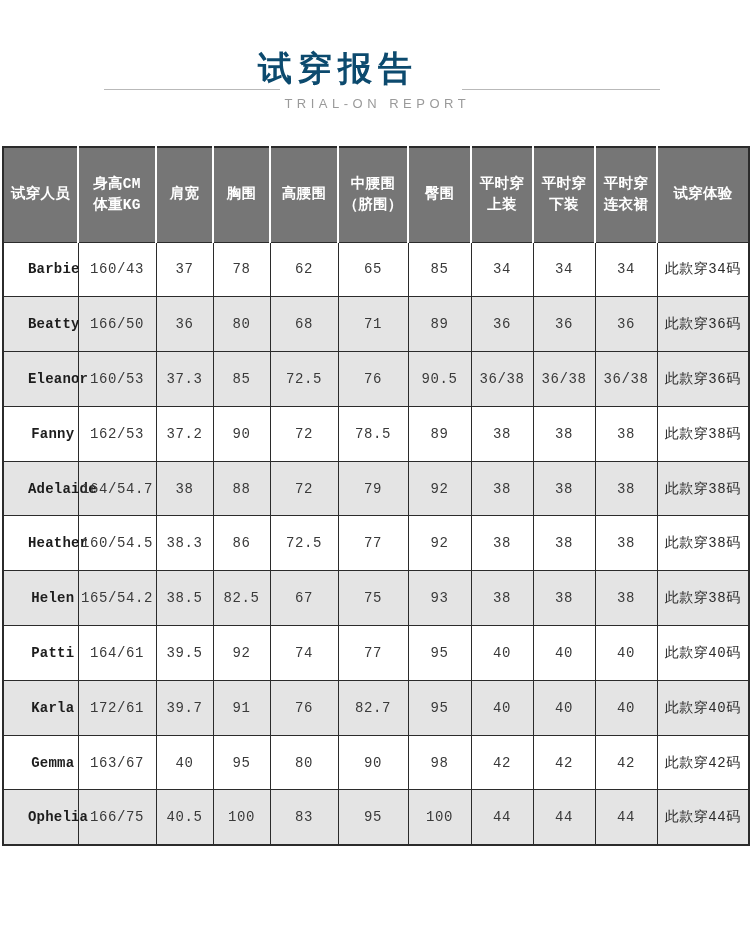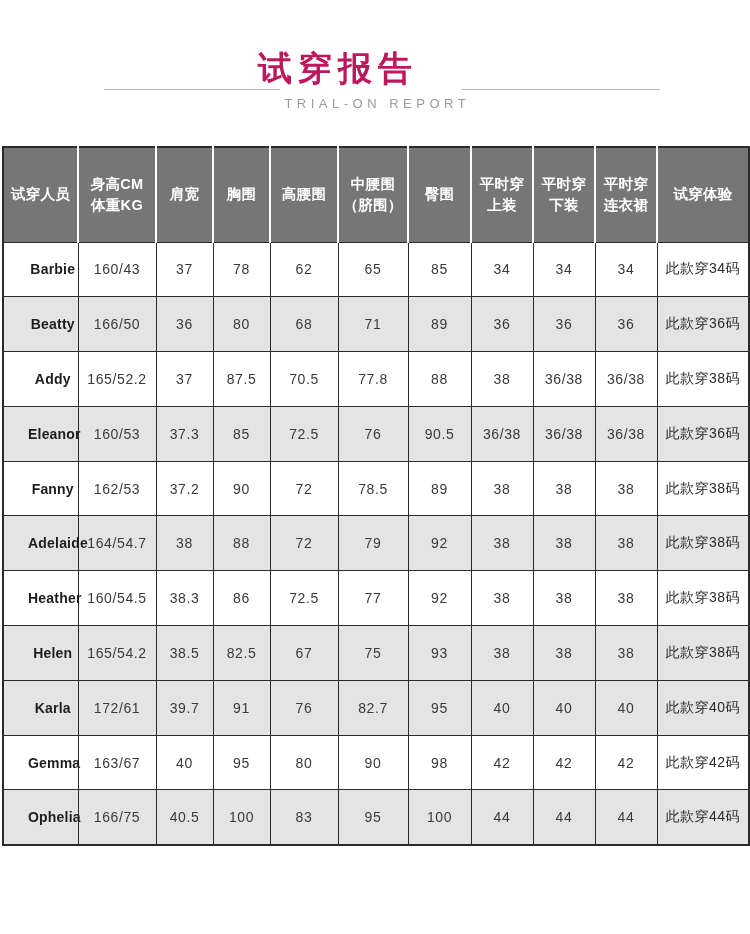--- a/index.html
+++ b/index.html
@@ -22,21 +22,21 @@
   }
   .title-main {
     position: absolute;
     top: 48px;
     left: 0;
     width: 670px;
     text-align: center;
     font-size: 34px;
     font-weight: bold;
     letter-spacing: 6px;
-    color: #be185d;
+    color: #0c4a6e;
     line-height: 40px;
     text-indent: 6px;
   }
   .title-sub {
     position: absolute;
     top: 96px;
     left: 0;
     width: 750px;
     text-align: center;
     font-family: Liberation Sans, sans-serif;
@@ -50,20 +50,21 @@
     top: 89px;
     height: 1px;
     background: #b9b9b9;
   }
   .rule-left  { left: 104px;  width: 176px; }
   .rule-right { left: 462px;  width: 198px; }
 
   
   .table-wrap {
     padding: 0 2px;
+    font-family: Liberation Mono, monospace;
   }
   table.report {
     width: 746px;
     border-collapse: collapse;
     table-layout: fixed;
     border: 2px solid #2b2b2b;
   }
   table.report td, table.report th {
     padding: 0;
     margin: 0;
@@ -220,33 +221,20 @@
           <td>36</td>
           <td>80</td>
           <td>68</td>
           <td>71</td>
           <td>89</td>
           <td>36</td>
           <td>36</td>
           <td>36</td>
           <td class="exp">此款穿36码</td>
         </tr>
-        <tr class="odd">
-          <td class="name">Addy</td>
-          <td>165/52.2</td>
-          <td>37</td>
-          <td>87.5</td>
-          <td>70.5</td>
-          <td>77.8</td>
-          <td>88</td>
-          <td>38</td>
-          <td>36/38</td>
-          <td>36/38</td>
-          <td class="exp">此款穿38码</td>
-        </tr>
         <tr class="even">
           <td class="name">Eleanor</td>
           <td>160/53</td>
           <td>37.3</td>
           <td>85</td>
           <td>72.5</td>
           <td>76</td>
           <td>90.5</td>
           <td>36/38</td>
           <td>36/38</td>
@@ -298,20 +286,33 @@
           <td>38.5</td>
           <td>82.5</td>
           <td>67</td>
           <td>75</td>
           <td>93</td>
           <td>38</td>
           <td>38</td>
           <td>38</td>
           <td class="exp">此款穿38码</td>
         </tr>
+        <tr class="odd">
+          <td class="name">Patti</td>
+          <td>164/61</td>
+          <td>39.5</td>
+          <td>92</td>
+          <td>74</td>
+          <td>77</td>
+          <td>95</td>
+          <td>40</td>
+          <td>40</td>
+          <td>40</td>
+          <td class="exp">此款穿40码</td>
+        </tr>
         <tr class="even">
           <td class="name">Karla</td>
           <td>172/61</td>
           <td>39.7</td>
           <td>91</td>
           <td>76</td>
           <td>82.7</td>
           <td>95</td>
           <td>40</td>
           <td>40</td>

